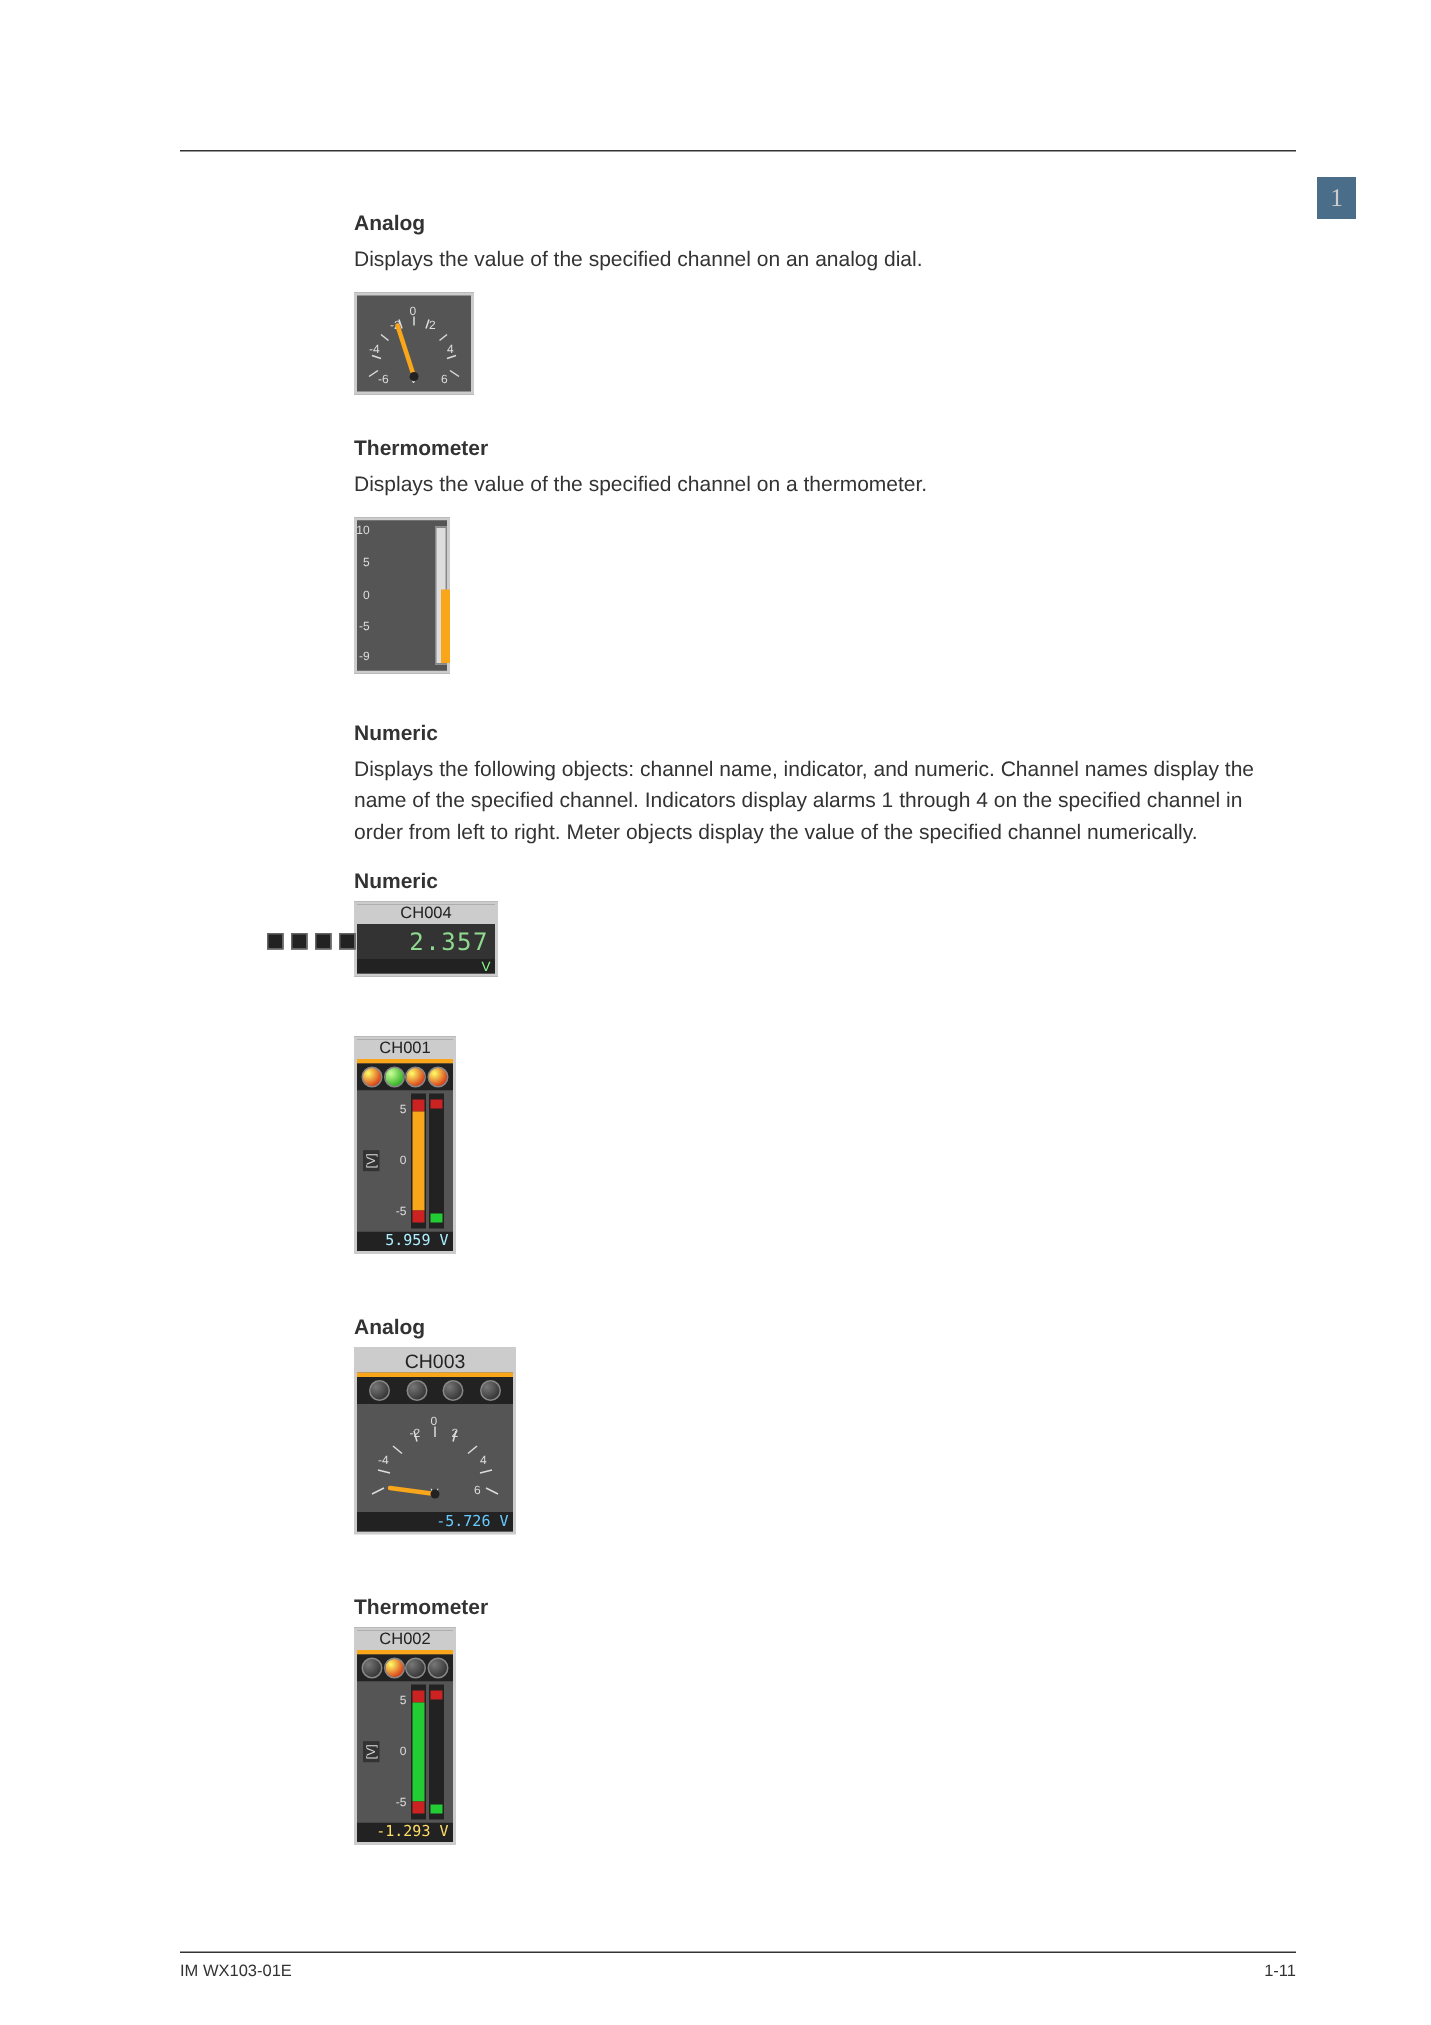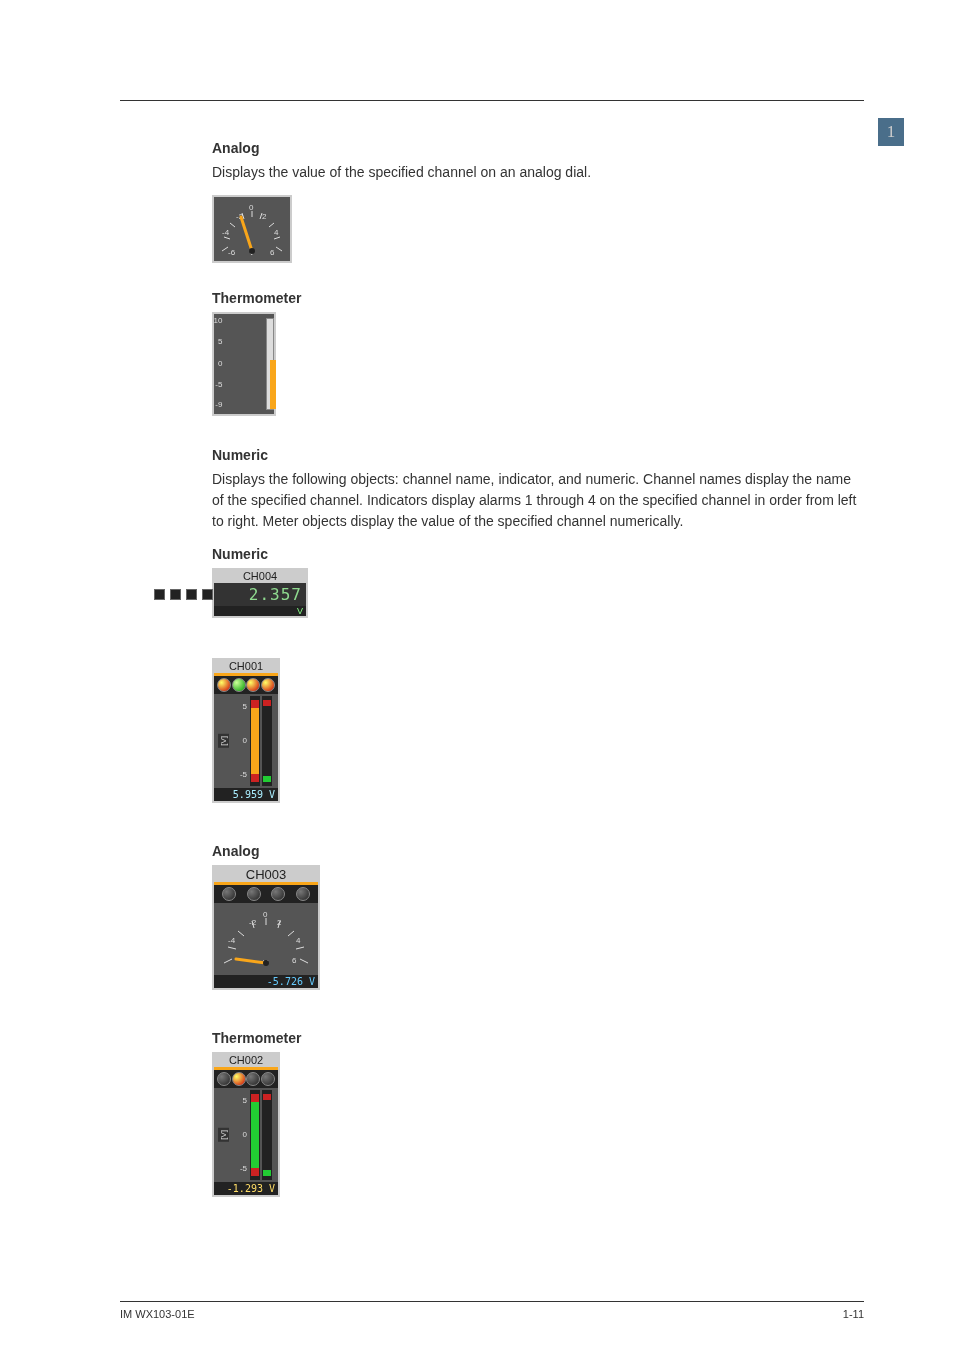--- a/index.html
+++ b/index.html
@@ -1,19 +1,19 @@
 <!DOCTYPE html>
 <html><head>
 <meta charset="utf-8">
 <style>
 html,body{margin:0;padding:0;background:#fff;font-family:Arial,Helvetica,sans-serif;font-size:14px;color:#333;}
 .page{width:954px;height:1350px;position:relative;box-sizing:border-box;padding:60px 90px 40px 120px;}
 .header-line{position:absolute;top:100px;left:120px;right:90px;height:1px;background:#333;}
 .section-tab{position:absolute;top:118px;right:50px;width:26px;height:28px;background:#4a6e8a;display:flex;align-items:center;justify-content:center;font-family:Georgia,serif;font-size:17px;color:#ccc;}
-.content{margin-left:92px;margin-top:80px;}
+.content{margin-left:116px;margin-top:80px;}
 .block{margin-bottom:26px;}
 .heading{font-weight:bold;margin-bottom:6px;font-size:14px;}
 .desc{font-size:14px;line-height:1.5;margin-bottom:12px;}
 .figure{margin:0;}
 .footer{position:absolute;bottom:30px;left:120px;right:90px;margin-top:44px;}
 .footer-line{height:1px;background:#333;margin-bottom:6px;}
 .footer-row{display:flex;justify-content:space-between;font-size:11px;color:#333;}
 
 
 .panel{background:#555;border:2px solid #ccc;display:inline-block;}
@@ -101,20 +101,21 @@
       </g>
       <line class="needle" x1="38" y1="54" x2="27" y2="20"></line>
       <circle cx="38" cy="54" r="3" fill="#222"></circle>
     </svg>
   </div>
 </div>
 </div>
 
 <div class="block">
 <div class="heading">Thermometer</div>
+<div class="desc">Displays the value of the specified channel on a thermometer.</div>
 <div class="figure panel">
   <div class="thermo-box">
     <div class="thermo-scale">
       <span style="top:2px">10</span>
       <span style="top:23px">5</span>
       <span style="top:45px">0</span>
       <span style="top:66px">-5</span>
       <span style="top:86px">-9</span>
     </div>
     <div class="thermo-tube">

